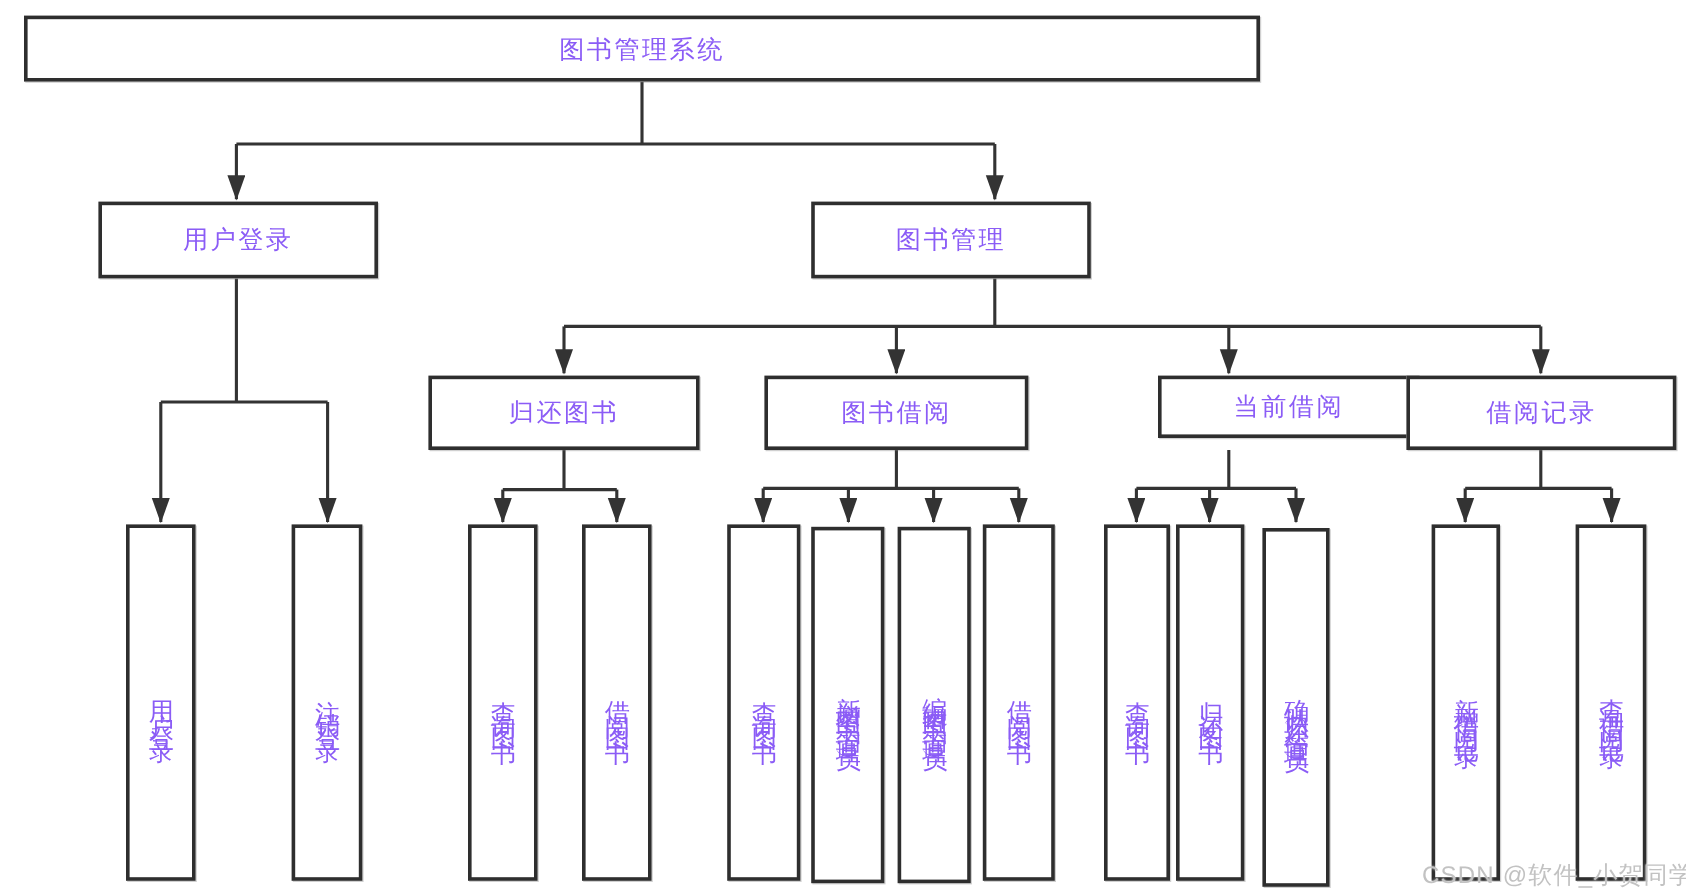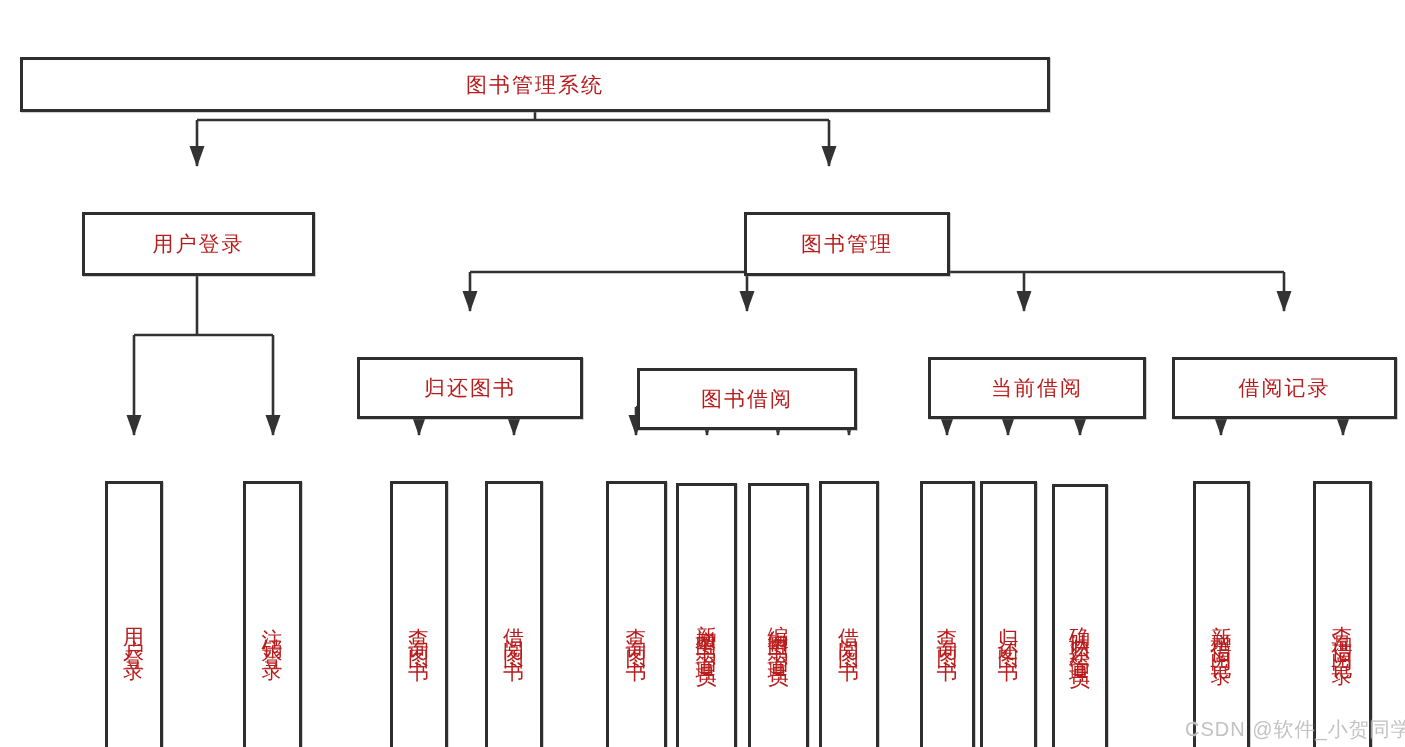--- a/index.html
+++ b/index.html
@@ -18,28 +18,27 @@
   .wires {
     position: absolute;
     left: 0; top: 0;
     width: 1405px; height: 747px;
   }
   .node {
     position: absolute;
     box-sizing: border-box;
     border: 3px solid #2e2e2e;
     background: #ffffff;
-    color: #b91c1c;
+    color: #8b5cf6;
     display: flex;
     align-items: center;
     justify-content: center;
     font-size: 21px;
     letter-spacing: 2px;
     box-shadow: 1px 1px 0 rgba(120,120,120,0.35);
-    margin-top: 44px;
   }
   .vnode {
     writing-mode: vertical-rl;
     text-orientation: mixed;
     letter-spacing: 11px;
     line-height: 1;
     font-size: 21px;
     padding-top: 6px;
   }
   .watermark {
@@ -103,25 +102,25 @@
       <path d="M1284 375 V407"></path>
       <path d="M1221 407 H1343"></path>
       <line x1="1221" y1="407" x2="1221" y2="435" marker-end="url(#arrw)"></line>
       <line x1="1343" y1="407" x2="1343" y2="435" marker-end="url(#arrw)"></line>
     </g>
   </svg>
 
   <div class="node" style="left:20px; top:13px; width:1030px; height:55px;">图书管理系统</div>
 
   <div class="node" style="left:82px; top:168px; width:233px; height:64px;">用户登录</div>
-  <div class="node" style="left:744px; top:168px; width:206px; height:64px;">图书管理</div>
+  <div class="node" style="left:676px; top:168px; width:233px; height:64px;">图书管理</div>
 
   <div class="node" style="left:357px; top:313px; width:226px; height:62px;">归还图书</div>
-  <div class="node" style="left:637px; top:324px; width:220px; height:62px;">图书借阅</div>
-  <div class="node" style="left:928px; top:313px; width:218px; height:62px;">当前借阅</div>
+  <div class="node" style="left:637px; top:313px; width:220px; height:62px;">图书借阅</div>
+  <div class="node" style="left:965px; top:313px; width:218px; height:52px;">当前借阅</div>
   <div class="node" style="left:1172px; top:313px; width:225px; height:62px;">借阅记录</div>
 
   <div class="node vnode" style="left:105px; top:437px; width:58px; height:297px;">用户登录</div>
   <div class="node vnode" style="left:243px; top:437px; width:59px; height:297px;">注销登录</div>
 
   <div class="node vnode" style="left:390px; top:437px; width:58px; height:297px;">查询图书</div>
   <div class="node vnode" style="left:485px; top:437px; width:58px; height:297px;">借阅图书</div>
 
   <div class="node vnode" style="left:606px; top:437px; width:61px; height:297px;">查询图书</div>
   <div class="node vnode" style="left:676px; top:439px; width:61px; height:297px; letter-spacing:6px;">新增图书（管理员）</div>

